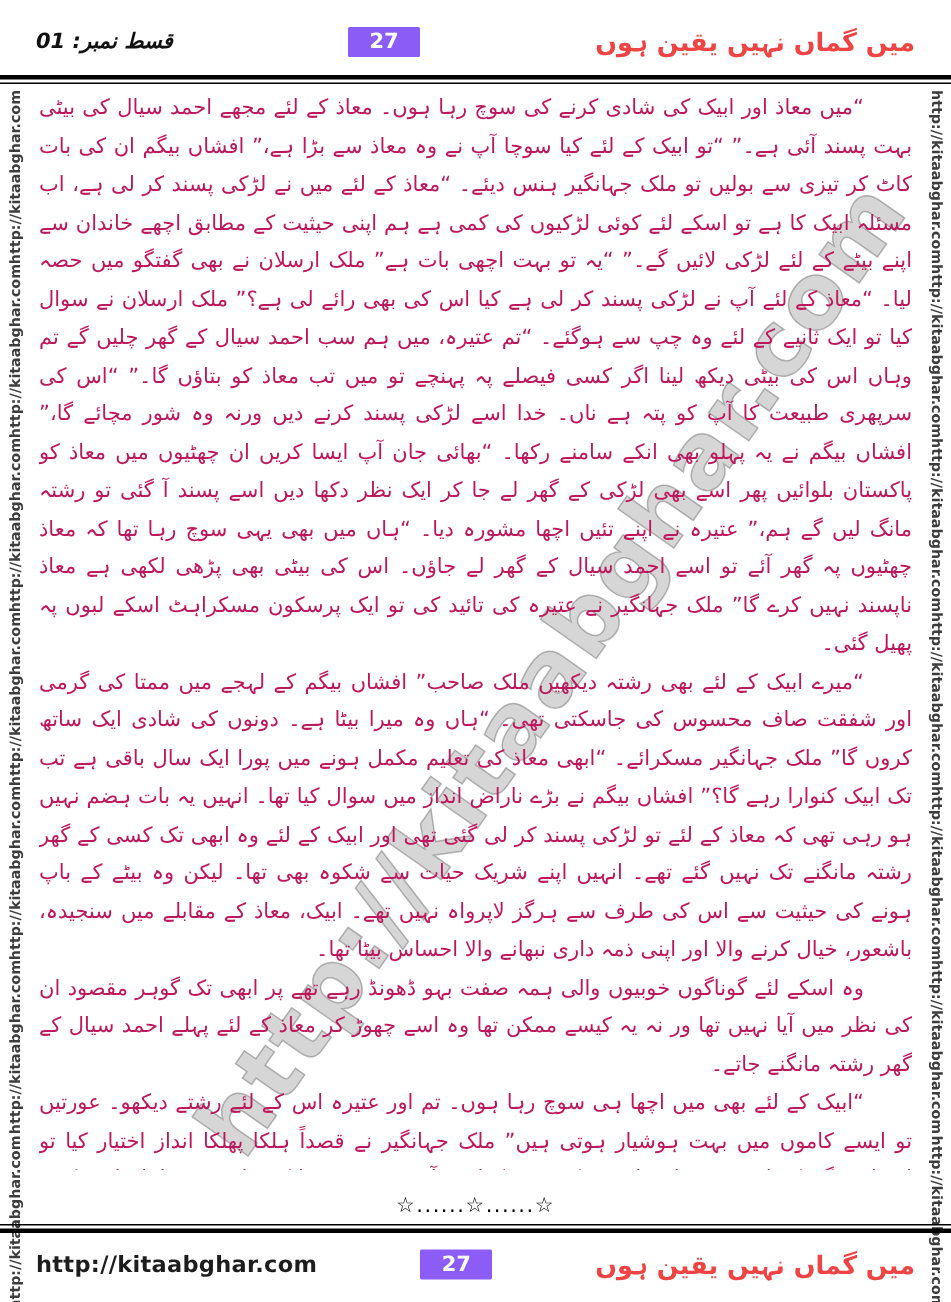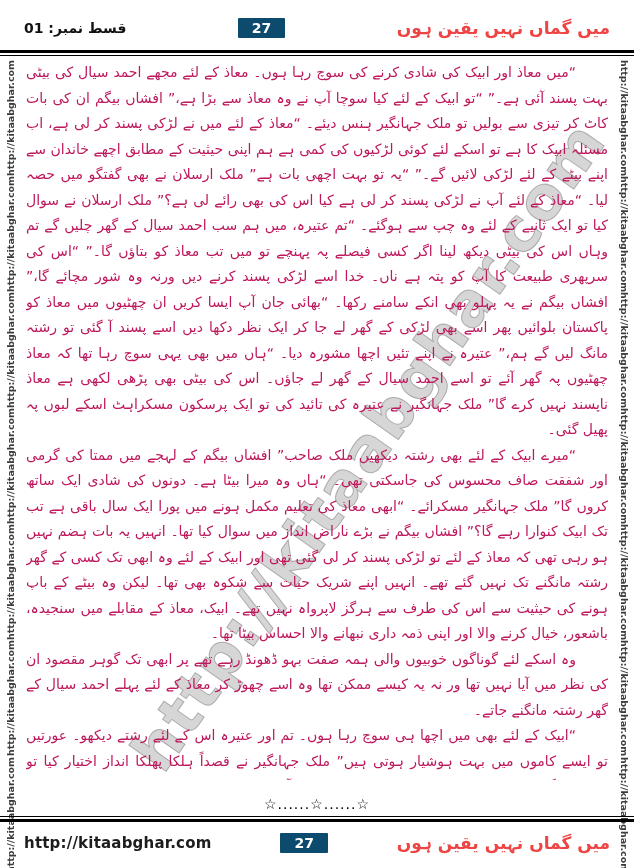--- a/index.html
+++ b/index.html
@@ -12,23 +12,24 @@
     margin:0 auto;
   }
   
   .topbar{
     position:absolute;top:12px;left:24px;right:24px;height:32px;
     display:flex;align-items:center;justify-content:space-between;
   }
   .episode-label{
     direction:rtl;font-size:14px;font-weight:bold;color:#111;
     white-space:nowrap;
+    font-style:italic;
   }
   .page-num-box{
-    background:#0c4a6e;color:#fff;font-weight:bold;font-size:14px;
+    background:#8b5cf6;color:#fff;font-weight:bold;font-size:14px;
     padding:1px 14px;line-height:18px;border-radius:1px;
   }
   .book-title{
     direction:rtl;font-size:17px;font-weight:bold;color:#ef4444;white-space:nowrap;
   }
   .rule{position:absolute;left:0;right:0;height:2px;}
   .rule-top{top:50px;border-top:3px solid #000;border-bottom:1px solid #000;}
   .rule-bottom{bottom:46px;border-top:1px solid #000;border-bottom:3px solid #000;}
   
   .bottombar{

